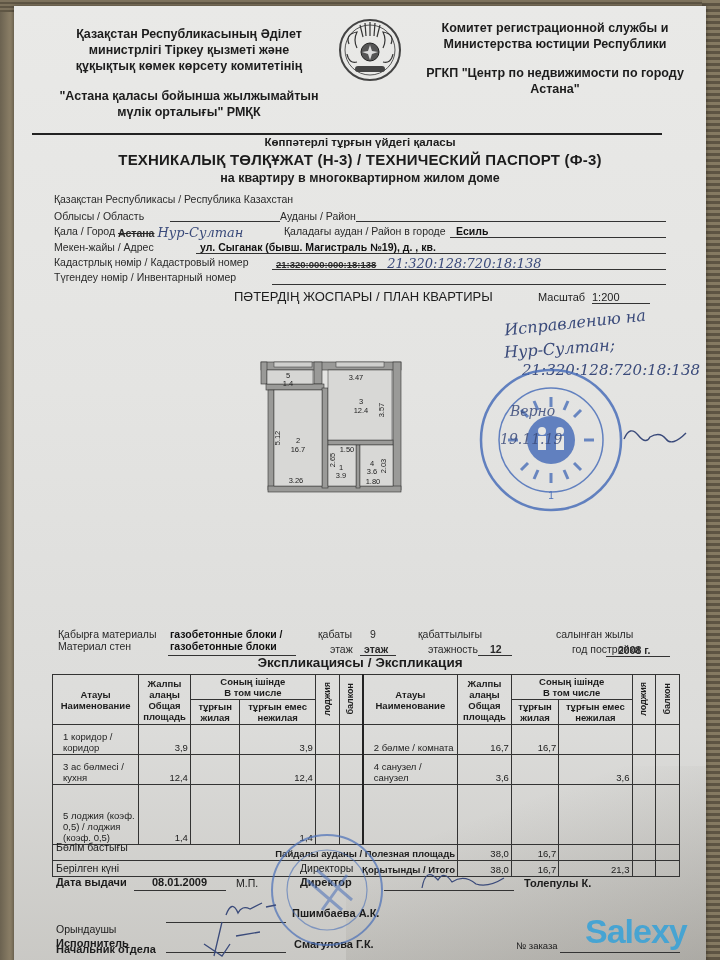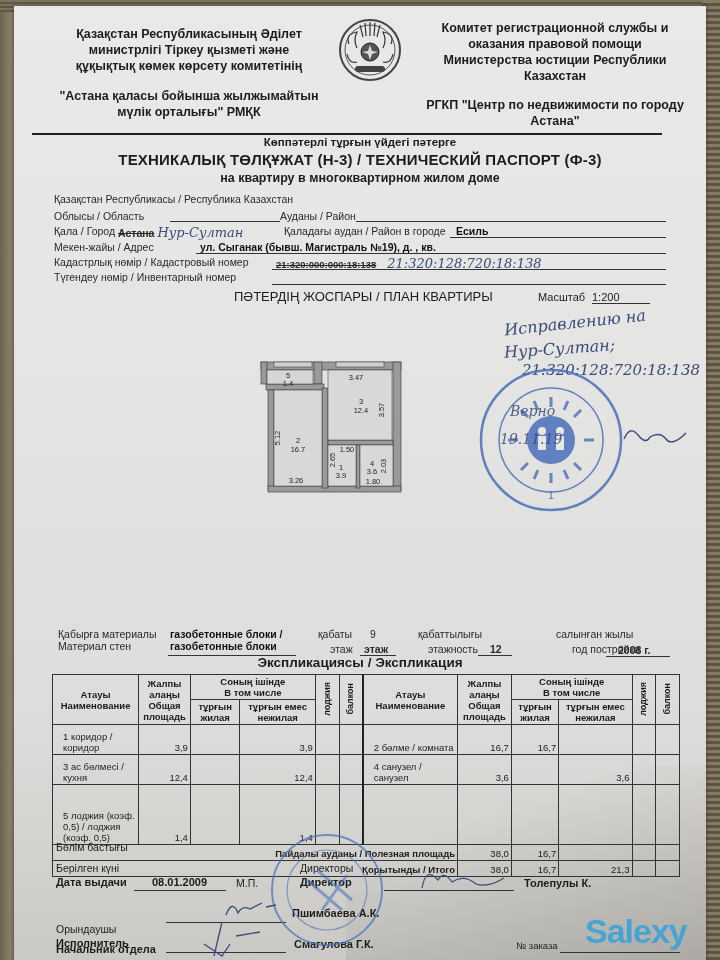--- a/index.html
+++ b/index.html
@@ -109,32 +109,30 @@
     <path d="M12 40 Q14 50 22 48"></path>
     <path d="M58 40 Q56 50 48 48"></path>
   </g>
   <circle cx="35" cy="38" r="9" fill="#555" stroke="#222" stroke-width="1"></circle>
   <path d="M35 31 L37 37 L43 38 L37 40 L35 46 L33 40 L27 38 L33 37 Z" fill="#ddd"></path>
   <rect x="20" y="52" width="30" height="6" rx="3" fill="#444"></rect>
 </svg>
 
 <div class="hdr-right">
   <div>Комитет регистрационной службы и</div>
-  <div>оказания правовой помощи</div>
   <div>Министерства юстиции Республики</div>
-  <div>Казахстан</div>
   <div class="org2">
     <div>РГКП "Центр по недвижимости по городу</div>
     <div>Астана"</div>
   </div>
 </div>
 
 <div class="rule" style="top:133px;"></div>
 
-<div class="doc-sub">Көппәтерлі тұрғын үйдегі пәтерге</div>
+<div class="doc-sub">Көппәтерлі тұрғын үйдегі қаласы</div>
 <div class="doc-title">ТЕХНИКАЛЫҚ ТӨЛҚҰЖАТ (Н-3) / ТЕХНИЧЕСКИЙ ПАСПОРТ (Ф-3)</div>
 <div class="doc-sub2">на квартиру в многоквартирном жилом доме</div>
 
 <div class="field-row" style="top:193px;">Қазақстан Республикасы / Республика Казахстан</div>
 
 <div class="field-row" style="top:210px;">Облысы / Область</div>
 <div class="uline" style="left:170px; top:221px; width:110px;"></div>
 <div class="field-row" style="top:210px; left:280px;">Ауданы / Район</div>
 <div class="uline" style="left:356px; top:221px; width:310px;"></div>
 

